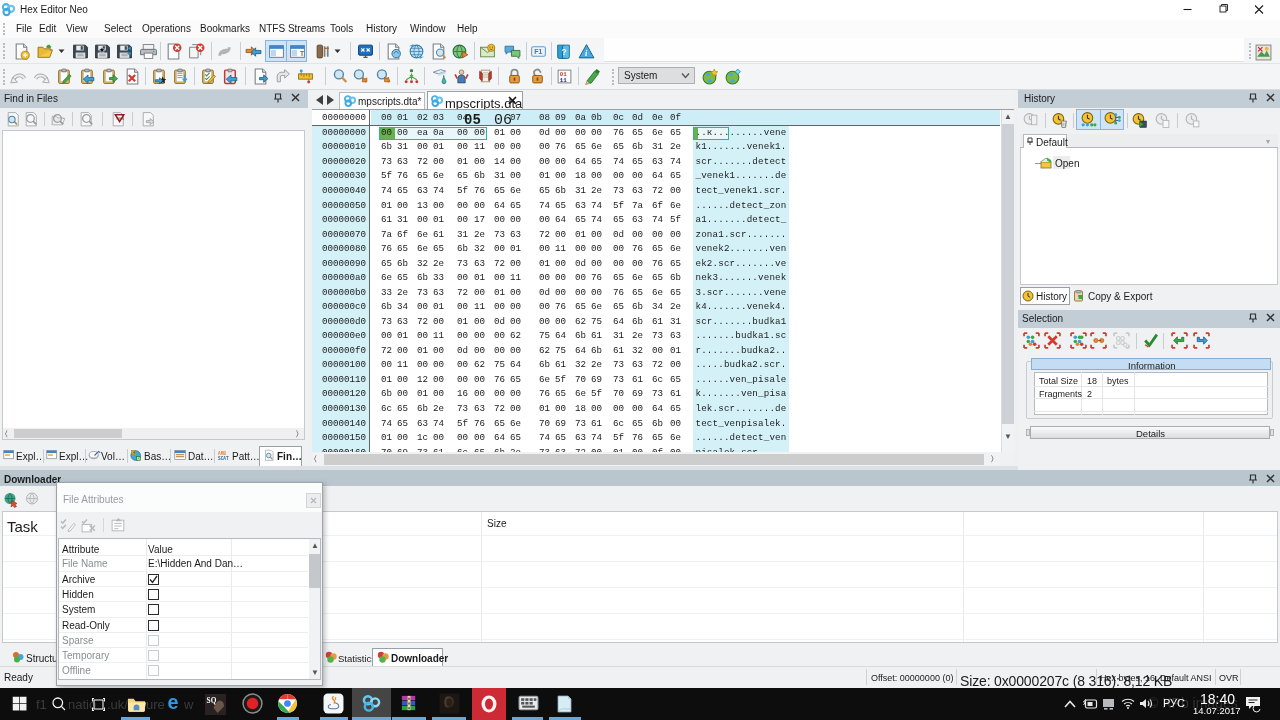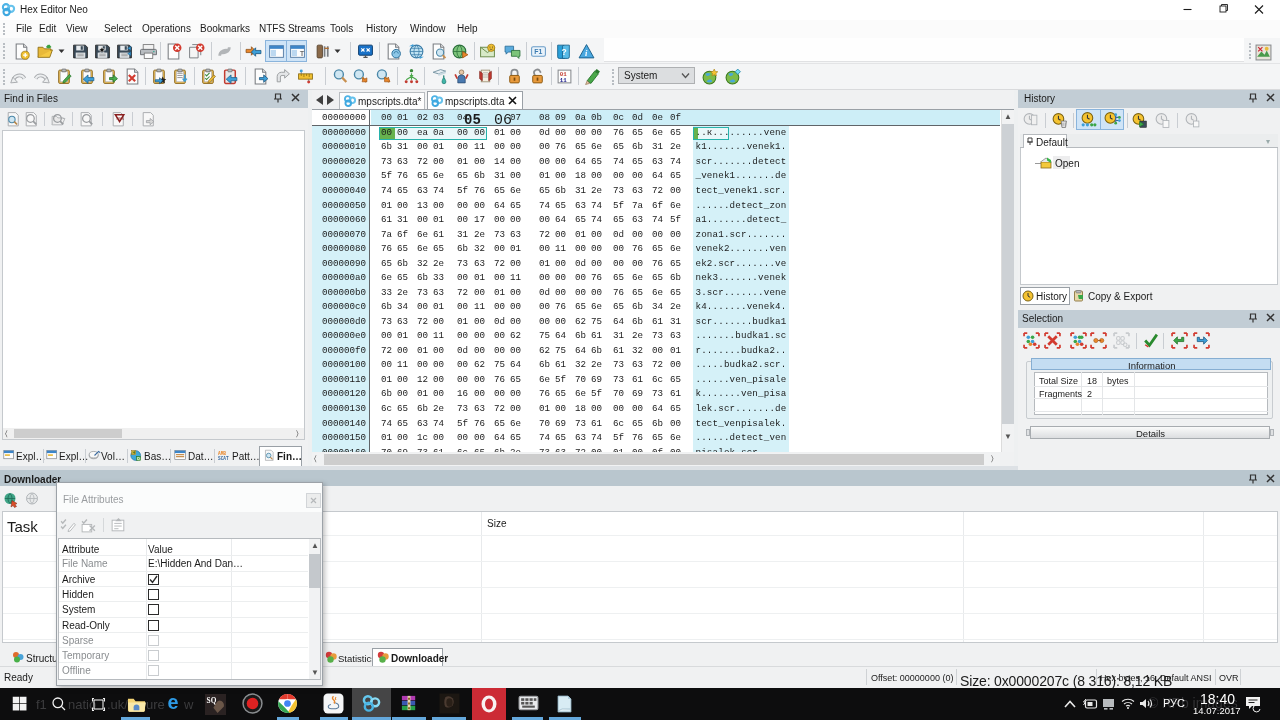--- a/index.html
+++ b/index.html
@@ -462,21 +462,21 @@
 <circle cx="9" cy="5.8" r="3" fill="none" stroke="#66c2ec" stroke-width="2.1"></circle>
 <circle cx="4.6" cy="9" r="3" fill="none" stroke="#3fa8e0" stroke-width="2.1"></circle>
   </svg>
 <div class="t" style="left:358px;top:95.5px;font-size:10px">mpscripts.dta*</div>
 <div class="a" style="left:427px;top:91px;width:96px;height:19px;background:#ffffff;border:1px solid #9aa0a6;border-bottom:none"></div>
 <svg style="left:431px;top:94.5px" width="12" height="12" viewBox="0 0 13 13">
 <circle cx="4" cy="4.2" r="3" fill="none" stroke="#4db3e6" stroke-width="2.1"></circle>
 <circle cx="9" cy="5.8" r="3" fill="none" stroke="#66c2ec" stroke-width="2.1"></circle>
 <circle cx="4.6" cy="9" r="3" fill="none" stroke="#3fa8e0" stroke-width="2.1"></circle>
   </svg>
-<div class="t" style="left:445px;top:95.5px;font-size:10px">mpscripts.dta</div>
+<div class="t" style="left:445px;top:95.5px;font-size:13px">mpscripts.dta</div>
 <svg style="left:508px;top:96px" width="9" height="9" viewBox="0 0 9 9">
 <path d="M1 1 l7 7 M8 1 l-7 7" stroke="#111" stroke-width="1.6"></path>
   </svg>
 <div class="a" style="left:312px;top:109px;width:702px;height:1px;background:#9aa0a6"></div>
 <div class="a" style="left:312px;top:110px;width:688px;height:15px;background:#fff"></div>
 <div class="a" style="left:371px;top:110px;width:629px;height:15px;background:#cdeef7"></div>
 <b class="t mono" style="left:381px;top:112px;font-size:9.2px;font-weight:400">00</b>
 <b class="t mono" style="left:397px;top:112px;font-size:9.2px;font-weight:400">01</b>
 <b class="t mono" style="left:417px;top:112px;font-size:9.2px;font-weight:400">02</b>
 <b class="t mono" style="left:433px;top:112px;font-size:9.2px;font-weight:400">03</b>

